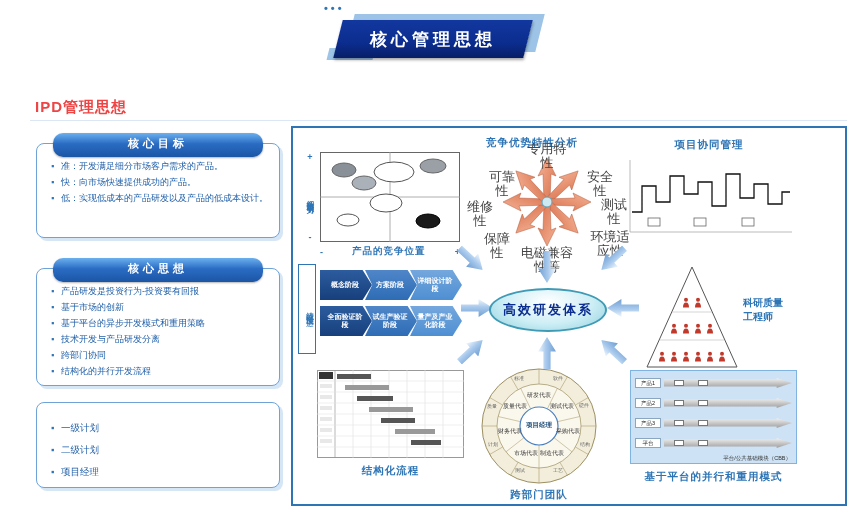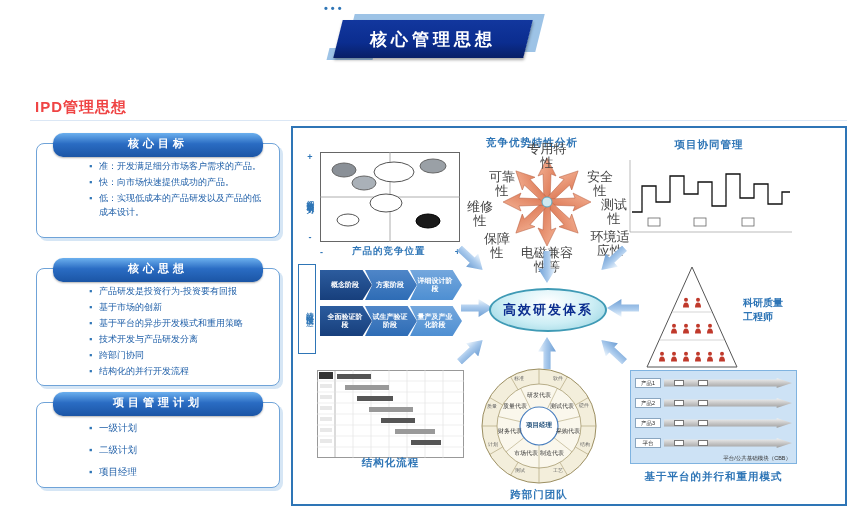--- a/index.html
+++ b/index.html
@@ -9,21 +9,21 @@
   
   .banner-dots{color:#2e75b6;font-size:11px;letter-spacing:3px;font-weight:bold;}
   .banner-accent{background:#9dc3e6;transform:skewX(-14deg);}
   .banner-ribbon{background:linear-gradient(180deg,#12379e 0%,#0b2d8f 60%,#081f66 100%);transform:skewX(-14deg);display:flex;align-items:center;justify-content:center;box-shadow:1px 2px 3px rgba(0,0,0,.35);}
   .banner-title{transform:skewX(14deg);color:#fff;font-weight:bold;font-size:17px;letter-spacing:4px;white-space:nowrap;}
 
   
   .sec-title{color:#ef4444;font-weight:bold;font-size:15px;letter-spacing:1px;}
   .title-underline{height:1px;background:#dbe7f5;}
   .lwrap{width:244px;}
-  .lbody{border:1.5px solid #6fa3d8;border-radius:8px;background:#fff;box-shadow:3px 3px 0 #d6e6f5;margin-top:10px;box-sizing:border-box;padding-left:38px;}
+  .lbody{border:1.5px solid #6fa3d8;border-radius:8px;background:#fff;box-shadow:3px 3px 0 #d6e6f5;margin-top:10px;box-sizing:border-box;}
   .lhdr{position:absolute;top:0;left:17px;width:210px;height:24px;line-height:20px;border-radius:10px;background:linear-gradient(180deg,#6cb0ee 0%,#2a6cc3 45%,#1b55a5 100%);color:#fff;font-weight:bold;font-size:11px;text-align:center;letter-spacing:4px;box-shadow:0 1px 2px rgba(0,0,0,.3);}
   .litems{list-style:none;margin:0;padding:16px 10px 6px 14px;}
   .litems li{position:relative;padding-left:10px;font-size:9px;color:#1f5fa8;line-height:1.55;margin-bottom:2px;}
   .litems li::before{content:"▪";position:absolute;left:0;top:0;color:#2e75b6;}
   .litems.loose li{font-size:9.5px;line-height:2.3;margin-bottom:0;}
 
   
   .mpanel{position:absolute;left:291px;top:126px;width:556px;height:380px;border:2px solid #2e75b6;background:#fff;box-sizing:border-box;}
   .dtitle{position:absolute;color:#2e75b6;font-weight:bold;font-size:10.5px;text-align:center;letter-spacing:1px;white-space:nowrap;}
   .tiny{font-size:13px;color:#444;line-height:1.1;text-align:center;}
@@ -105,21 +105,20 @@
   </div>
 
   <div class="abs lwrap" style="left:36px;top:392px;">
     <div class="lbody" style="height:86px;">
       <ul class="litems loose" style="padding-top:14px;">
         <li>一级计划</li>
         <li>二级计划</li>
         <li>项目经理</li>
       </ul>
     </div>
-    <div class="lhdr">项目管理计划</div>
   </div>
 
   <div class="mpanel">
 
     <div class="dtitle" style="left:30px;top:24px;width:134px;">营销计划分析</div>
     <div class="abs yaxis" style="left:10px;top:24px;width:14px;height:90px;">
       <span>+</span>
       <span class="vlabel">细分市场吸引力</span>
       <span>-</span>
     </div>
@@ -261,21 +260,21 @@
           <rect x="3" y="69" width="12" height="4" fill="#e8e8e8"></rect>
         <rect x="20" y="4" width="34" height="5" fill="#555"></rect>
         <rect x="28" y="15" width="44" height="5" fill="#999"></rect>
         <rect x="40" y="26" width="36" height="5" fill="#555"></rect>
         <rect x="52" y="37" width="44" height="5" fill="#999"></rect>
         <rect x="64" y="48" width="34" height="5" fill="#555"></rect>
         <rect x="78" y="59" width="40" height="5" fill="#999"></rect>
         <rect x="94" y="70" width="30" height="5" fill="#555"></rect>
       </svg>
     </div>
-    <div class="dtitle" style="left:24px;top:328px;width:147px;">结构化流程</div>
+    <div class="dtitle" style="left:24px;top:336px;width:147px;">结构化流程</div>
 
     <div class="team-wrap">
       <svg width="120" height="120">
         <circle cx="60" cy="60" r="57" fill="#f3eedb" stroke="#9c8f62"></circle>
         <circle cx="60" cy="60" r="42" fill="#faf7ec" stroke="#9c8f62" stroke-width="0.7"></circle>
         <g stroke="#a79a70" stroke-width="0.6">
           <line x1="102" y1="60" x2="117" y2="60"></line>
             <line x1="96.4" y1="39" x2="109.4" y2="31.5"></line>
           <line x1="81" y1="23.6" x2="88.5" y2="10.6"></line>
             <line x1="60" y1="18" x2="60" y2="3"></line>

